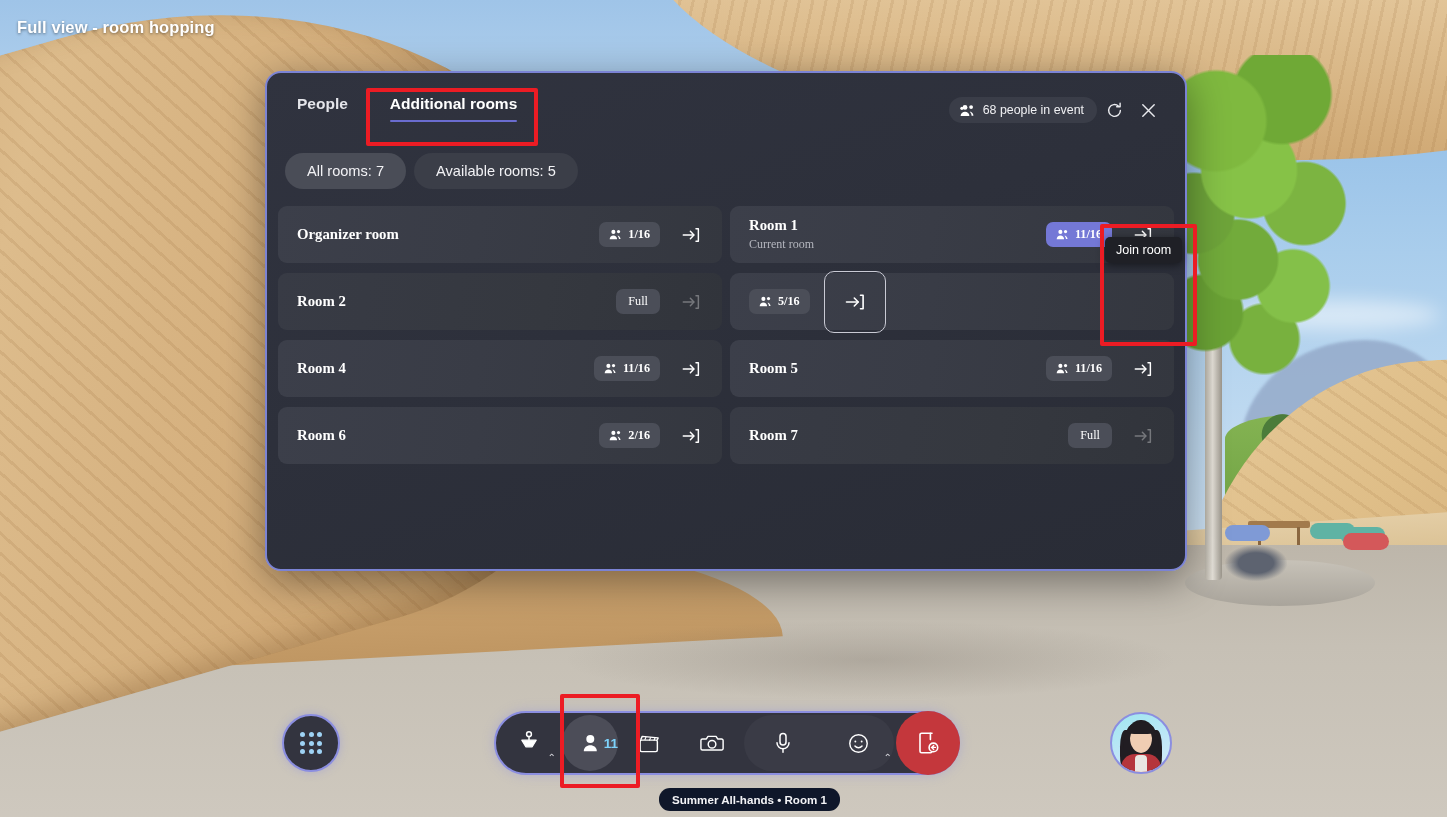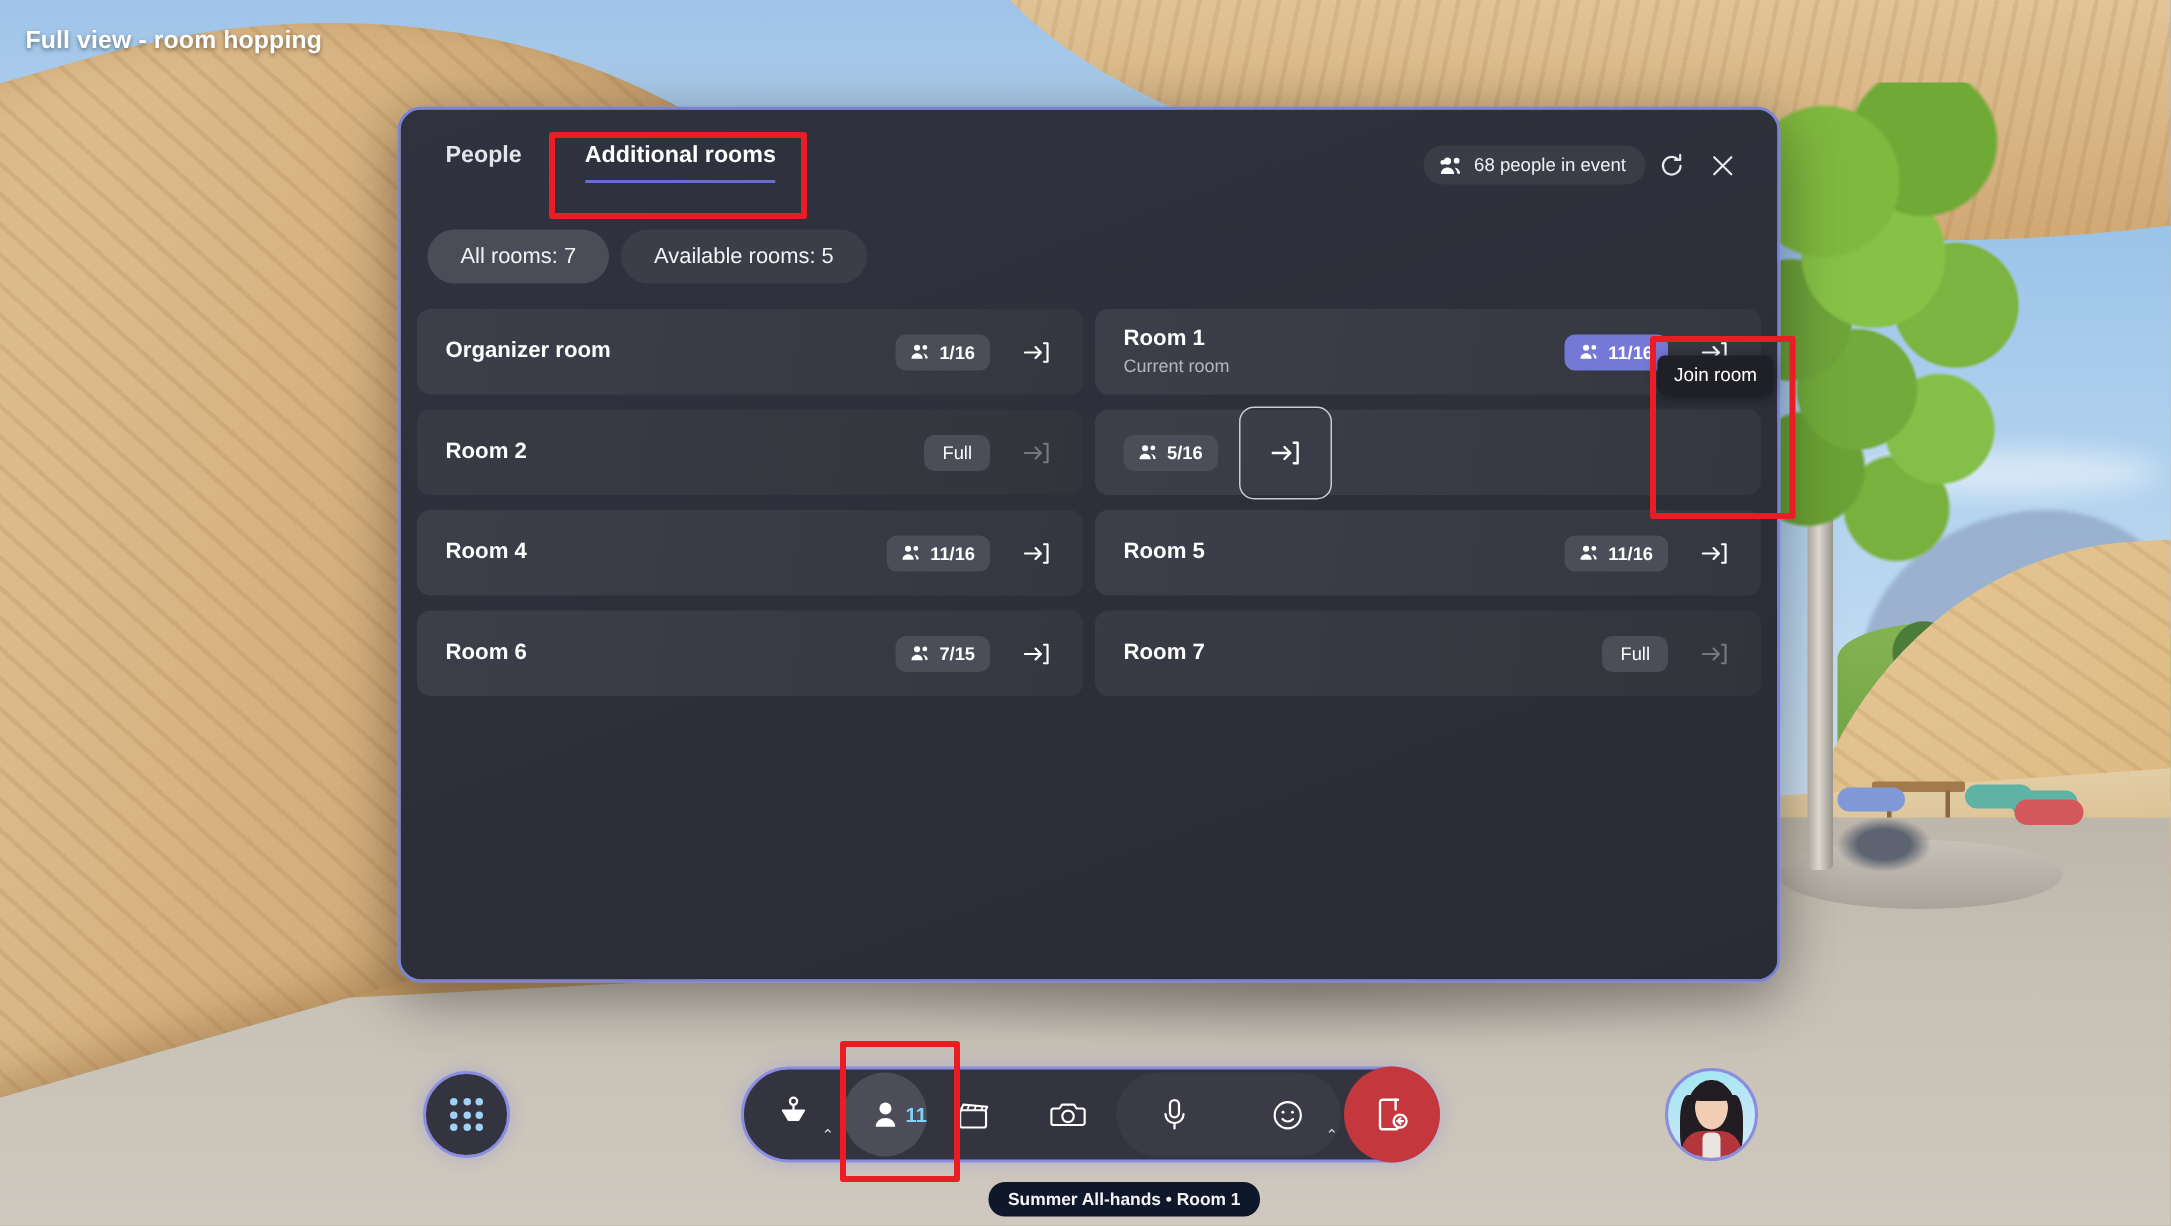--- a/index.html
+++ b/index.html
@@ -171,21 +171,21 @@
     position: absolute; left: 17px; top: 18px;
     color: #ffffff; font-size: 16.5px; font-weight: 600;
     letter-spacing: .1px;
     text-shadow: 0 1px 3px rgba(0,0,0,.45);
     z-index: 50;
   }
 
   
   .panel {
     position: absolute; left: 265px; top: 71px;
-    width: 922px; height: 584px;
+    width: 922px; height: 500px;
     background: linear-gradient(160deg, #30333f 0%, #2d303b 45%, #292c36 100%);
     border: 2px solid #7b83d4;
     border-radius: 16px;
     box-shadow: 0 10px 40px rgba(0,0,0,.4);
     overflow: hidden;
     z-index: 40;
   }
 
   .panel-header {
     position: relative; height: 74px;
@@ -225,20 +225,21 @@
     font-size: 14.6px; font-weight: 500;
     padding: 10px 22px; border-radius: 20px;
     cursor: pointer; user-select: none;
   }
   .filter-pill.secondary { background: #3b3e48; }
 
   .rooms-grid {
     display: grid; grid-template-columns: 1fr 1fr;
     gap: 10px 8px;
     padding: 17px 11px 0 11px;
+    font-family: Liberation Serif, serif;
   }
   .room-row {
     display: flex; align-items: center;
     height: 57px; padding: 0 14px 0 19px;
     border-radius: 9px;
     background: linear-gradient(100deg,#3c3f4a 0%, #393c46 45%, #34373f 100%);
   }
   .room-row.dim {
     background: linear-gradient(100deg,#383b45 0%, #35383f 60%, #31343b 100%);
   }
@@ -642,21 +643,21 @@
       </div>
       <div class="count-badge">
         <span>
           <svg width="13" height="11" viewBox="0 0 15 13" fill="#ffffff">
             <circle cx="5" cy="3.4" r="2.4"></circle>
               <circle cx="11.1" cy="3.1" r="1.9"></circle>
             <path d="M0.6 12c0-2.5 2-4.3 4.4-4.3S9.4 9.5 9.4 12z"></path>
             <path d="M9.5 7.6c2 .15 3.6 1.7 3.9 3.6.05.35-.2.65-.55.65h-1.3c0-1.6-.7-3.1-2-4.25z"></path>
           </svg>
         </span>
-        <span>7/15</span>
+        <span>2/16</span>
       </div>
       <div class="join-btn">
         <span>
           <svg width="20" height="20" viewBox="0 0 22 22" fill="none" stroke="#ffffff" stroke-width="1.6" stroke-linecap="round" stroke-linejoin="round">
             <path d="M2.5 11h11.5"></path>
               <path d="M10.3 7 14.2 11l-3.9 4"></path>
             <path d="M16.5 4.2h2.6v13.6h-2.6"></path>
           </svg>
         </span>
       </div>

